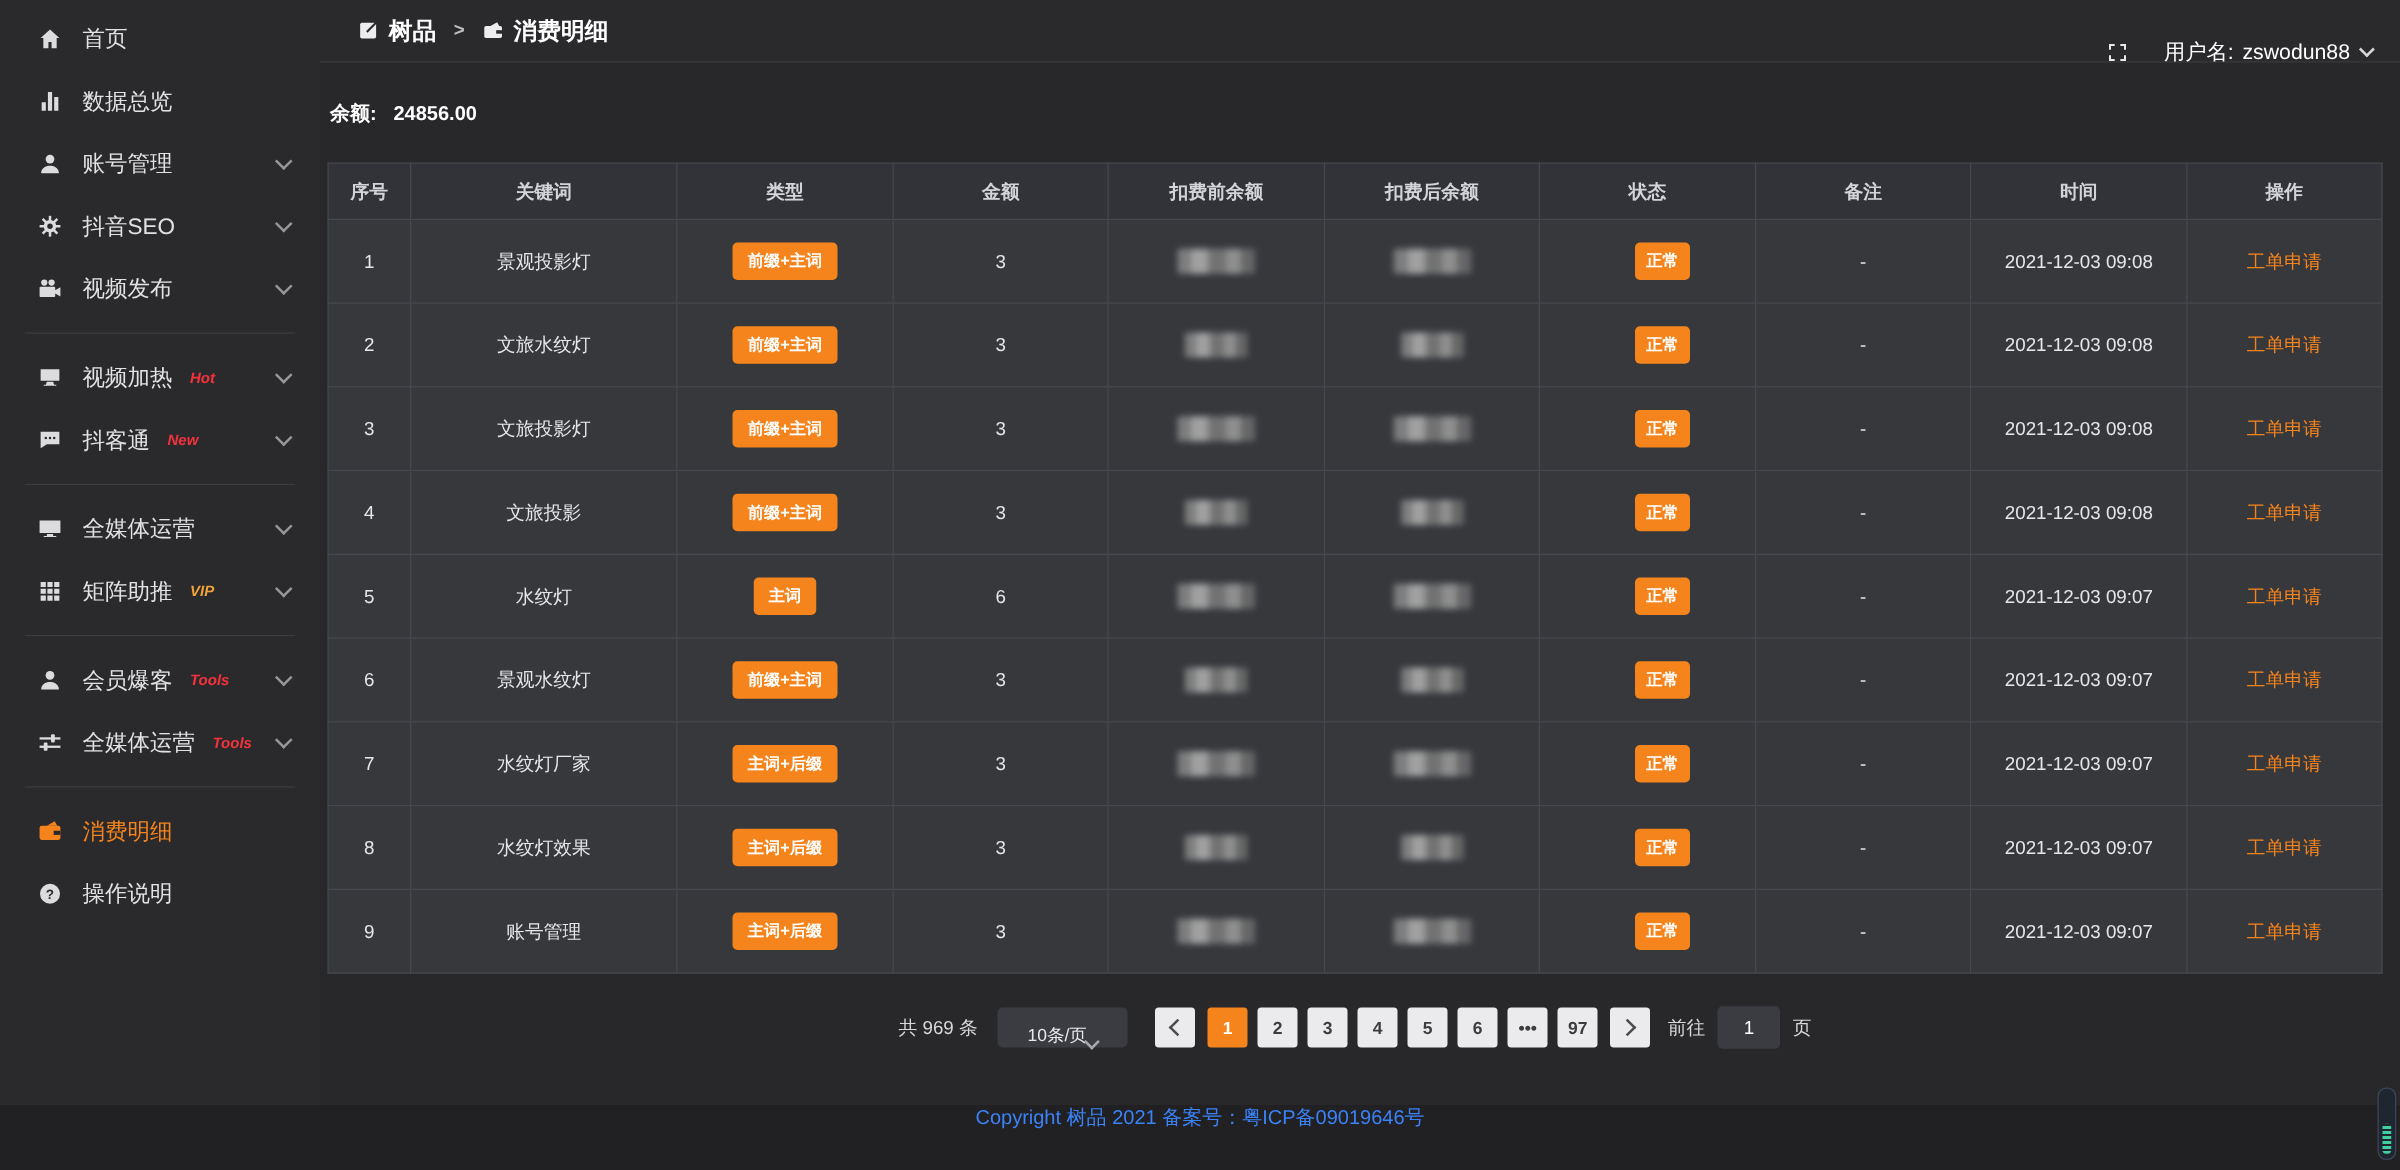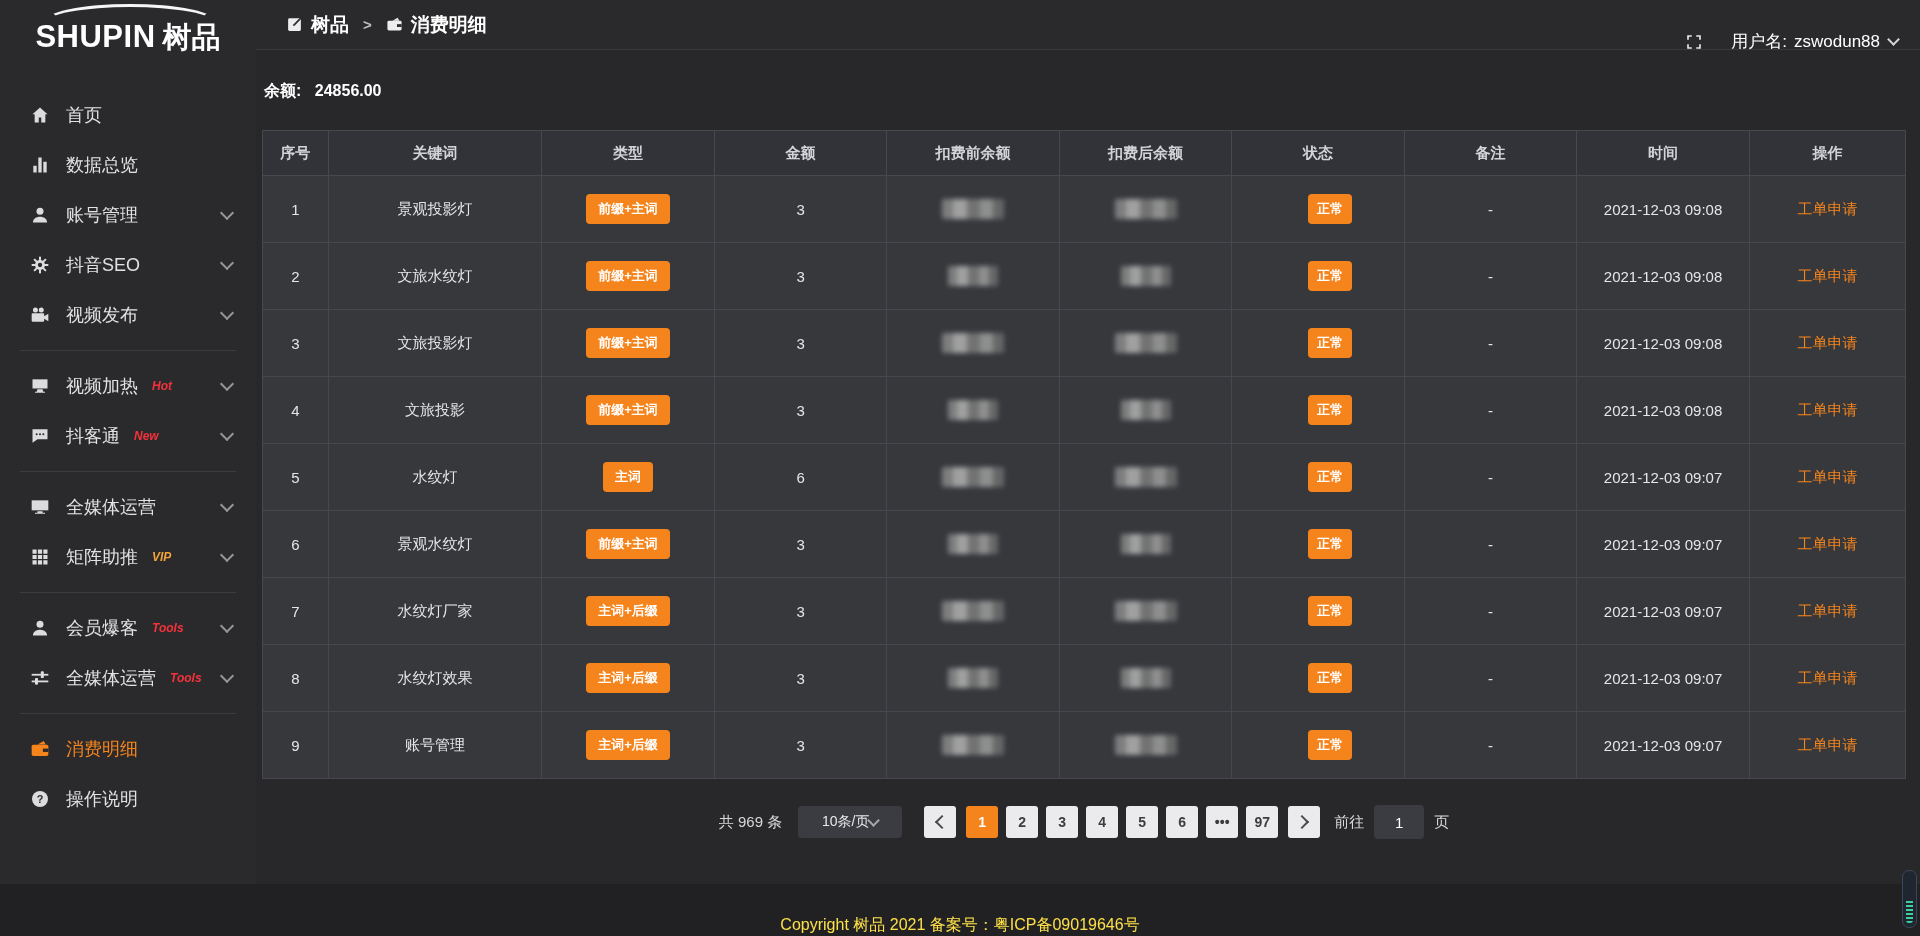--- a/index.html
+++ b/index.html
@@ -45,46 +45,42 @@
   .badge{display:inline-block;background:#f6841c;color:#fff;font-size:13px;padding:6px 12px;border-radius:4px;font-weight:bold;}
   .badge.st{padding:6px 9px;margin-left:24px;}
   .action{color:#f6841c;cursor:pointer;}
   .masked{width:62px;height:20px;margin:0 auto;border-radius:2px;filter:blur(2.5px);opacity:.85;
     background:linear-gradient(90deg,#8a8a8a 0 18%,#b3b3b3 18% 40%,#7d7d7d 40% 62%,#9e9e9e 62% 82%,#6f6f6f 82%);}
   tr:nth-child(even) .masked{width:50px;}
 
   
   .pager{display:flex;align-items:center;justify-content:center;margin-top:26px;gap:10px;color:#d8d8da;font-size:15px;}
   .pg-total{margin-right:6px;}
-  .pg-size{display:flex;align-items:center;justify-content:center;width:104px;height:32px;background:#3a3c41;border-radius:4px;font-size:14px;color:#e8e8ea;cursor:pointer;margin-right:12px;}
+  .pg-size{display:flex;align-items:flex-end;justify-content:center;width:104px;height:32px;background:#3a3c41;border-radius:4px;font-size:14px;color:#e8e8ea;cursor:pointer;margin-right:12px;}
   .pg-size .chev-sm{border-color:#a9a9ab;margin:0;margin-top:-3px;}
   .pages{display:flex;gap:8px;}
   .pg-btn{display:inline-flex;align-items:center;justify-content:center;min-width:32px;height:32px;background:#ebebed;border:none;border-radius:3px;color:#3d3d3f;font-size:14px;font-weight:bold;cursor:pointer;padding:0 6px;font-family:inherit;}
   .pg-btn.active{background:#f6841c;color:#fff;}
   .pg-chev{width:8px;height:8px;border-right:2px solid #4c4c4e;border-bottom:2px solid #4c4c4e;}
   .pg-prev .pg-chev{transform:rotate(135deg);margin-left:4px;}
   .pg-next .pg-chev{transform:rotate(-45deg);margin-right:4px;}
   .pg-goto-label{margin-left:4px;}
   .pg-goto{width:46px;height:32px;background:#3a3c41;border:none;border-radius:4px;color:#fff;text-align:center;font-size:15px;font-family:inherit;}
 
   
-  .footer{position:absolute;left:0;right:0;bottom:0;height:52px;background:#212124;display:flex;align-items:flex-end;justify-content:center;color:#fde047;font-size:16px;}
+  .footer{position:absolute;left:0;right:0;bottom:0;height:52px;background:#212124;display:flex;align-items:flex-start;justify-content:center;color:#3b82f6;font-size:16px;}
   .mini-widget{position:absolute;right:3px;bottom:8px;width:13px;height:56px;background:#20262f;border:1px solid #3c465c;border-radius:7px;cursor:pointer;}
   .mini-fill{position:absolute;left:3px;right:3px;bottom:4px;height:24px;border-radius:3px;background:repeating-linear-gradient(0deg,#3fd0a0 0 2px,#20262f 2px 4px);}
 </style>
 </head>
 <body>
 
 <div class="app">
 
   <aside class="sidebar">
-    <div class="logo">
-      <div class="logo-arc"></div>
-      <span class="logo-en">SHUPIN</span><span class="logo-cn">树品</span>
-    </div>
     <nav class="menu">
         <div class="side-item">
           <span class="icon">
             <svg viewBox="0 0 24 24">
               <path d="M12 3l9 8.2h-2.6V21h-4.9v-6h-3v6H5.6v-9.8H3z"></path>
             </svg>
           </span>
           <span class="lbl">首页</span>
         </div>
         <div class="side-item">

